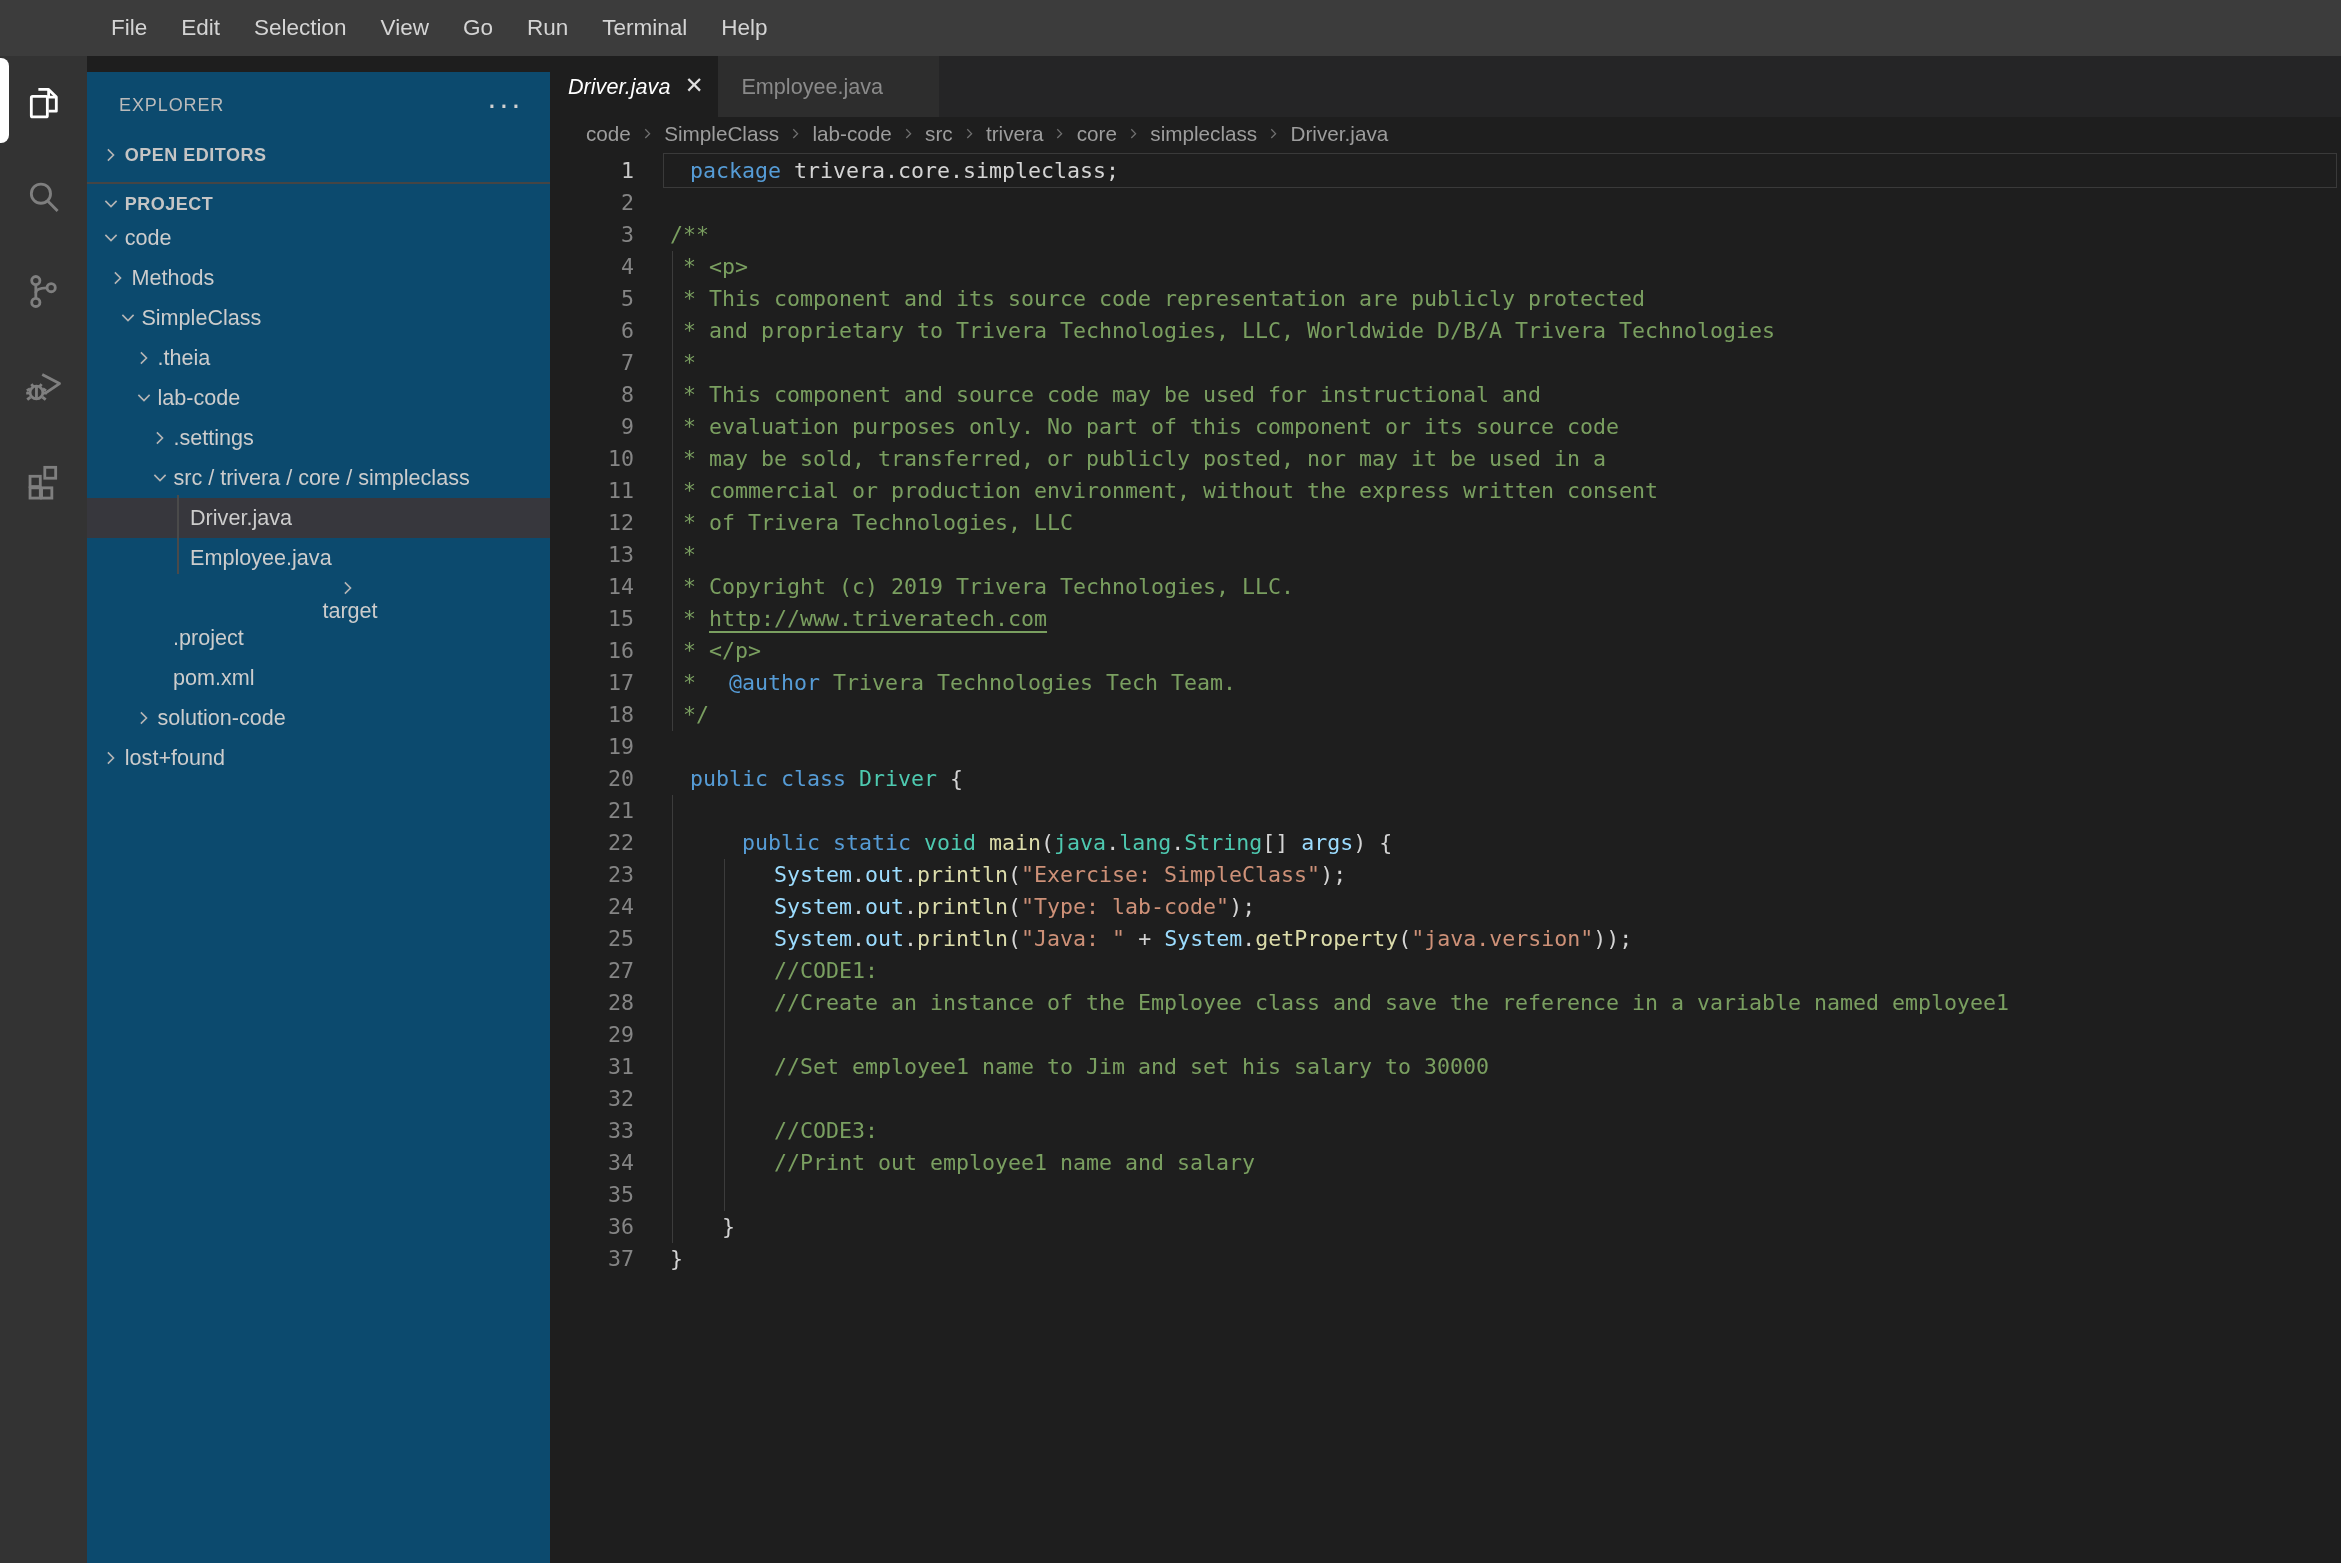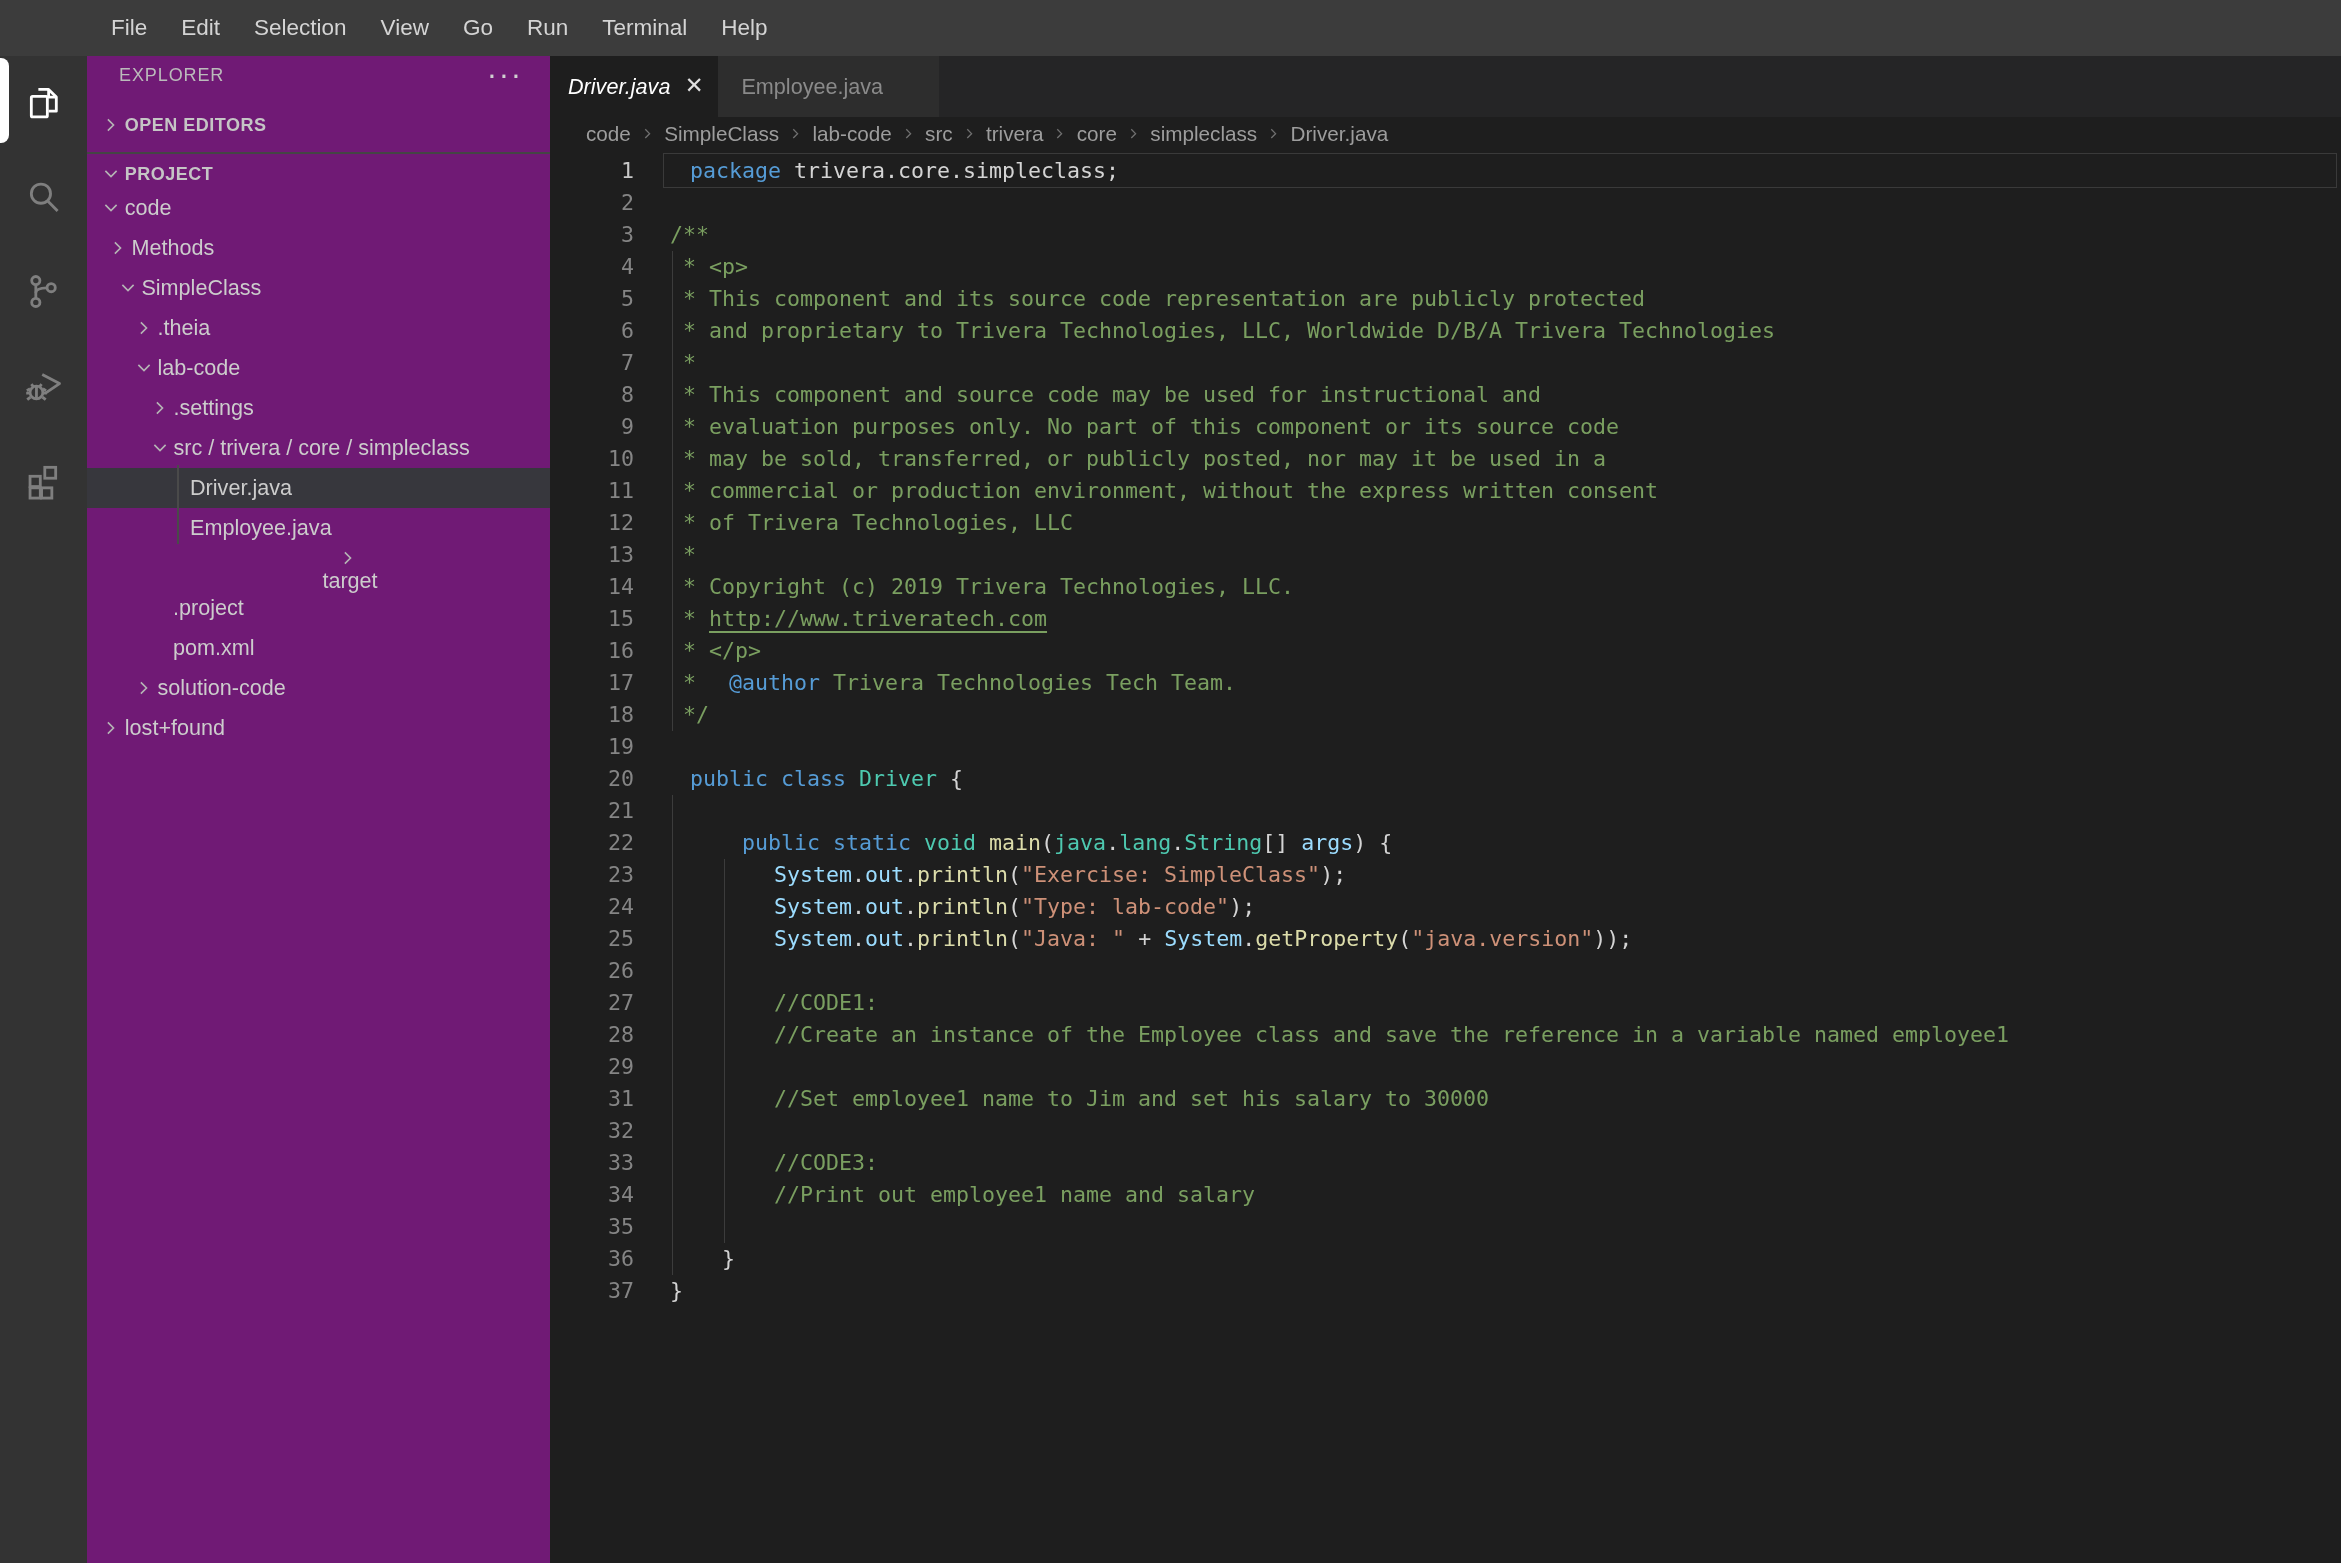--- a/index.html
+++ b/index.html
@@ -14,21 +14,21 @@
   
   .activitybar{position:absolute;top:56px;left:0;width:87px;bottom:0;background:#333333;z-index:5;}
   .activity-item{height:94px;display:flex;align-items:center;justify-content:center;
                  color:#7f7f7f;position:relative;}
   .activity-item.active{color:#ffffff;}
   .activity-item.active::before{content:"";position:absolute;left:0;top:1.8px;bottom:7.2px;width:9px;
                  background:#ffffff;border-radius:0 8px 8px 0;}
   .activity-item svg{display:block;}
 
   
-  .sidebar{position:absolute;left:87px;top:42px;width:463px;bottom:0;background:#701a75;z-index:4;}
+  .sidebar{position:absolute;left:87px;top:72px;width:463px;bottom:0;background:#0c4a6e;z-index:4;}
   .sidebar-header{position:absolute;top:0;left:0;right:0;height:61px;display:flex;align-items:center;
                   padding:5.4px 27px 0 32px;box-sizing:border-box;}
   .sidebar-title{font-size:18px;letter-spacing:0.9px;color:#bbbbbb;}
   .sidebar-more{margin-left:auto;font-size:31px;line-height:18px;color:#d0d0d0;letter-spacing:1.8px;cursor:pointer;}
   .section-row{position:absolute;left:0;right:0;height:40px;display:flex;align-items:center;
                padding-left:14.4px;box-sizing:border-box;cursor:pointer;}
   .section-row .chev{width:23.4px;height:20px;display:inline-flex;align-items:center;color:#b5b5b5;}
   .section-label{font-size:18px;font-weight:700;letter-spacing:0.5px;color:#c5c5c5;}
   .section-sep{position:absolute;top:110px;left:0;right:0;height:1.8px;background:#454545;}
 
@@ -325,21 +325,20 @@
       <div class="code-line"><span class="ln">16</span><div class="lc"><span class="g g0"></span><span class="tk tk-cm"> * &lt;/p&gt;</span></div></div>
       <div class="code-line"><span class="ln">17</span><div class="lc"><span class="g g0"></span><span class="tk tk-cm"> * </span><span class="tk tk-kw">@author</span><span class="tk tk-cm"> Trivera Technologies Tech Team.</span></div></div>
       <div class="code-line"><span class="ln">18</span><div class="lc"><span class="g g0"></span><span class="tk tk-cm"> */</span></div></div>
       <div class="code-line"><span class="ln">19</span><div class="lc"></div></div>
       <div class="code-line"><span class="ln">20</span><div class="lc"><span class="tk tk-kw">public class</span><span class="tk tk-pl"> </span><span class="tk tk-type">Driver</span><span class="tk tk-pl"> {</span></div></div>
       <div class="code-line"><span class="ln">21</span><div class="lc"><span class="g g0"></span></div></div>
       <div class="code-line"><span class="ln">22</span><div class="lc"><span class="g g0"></span><span class="tk tk-pl">    </span><span class="tk tk-kw">public static</span><span class="tk tk-pl"> </span><span class="tk tk-type">void</span><span class="tk tk-pl"> </span><span class="tk tk-fn">main</span><span class="tk tk-pl">(</span><span class="tk tk-type">java</span><span class="tk tk-pl">.</span><span class="tk tk-type">lang</span><span class="tk tk-pl">.</span><span class="tk tk-type">String</span><span class="tk tk-pl">[] </span><span class="tk tk-var">args</span><span class="tk tk-pl">) {</span></div></div>
       <div class="code-line"><span class="ln">23</span><div class="lc"><span class="g g0"></span><span class="g g1"></span><span class="tk tk-pl">        </span><span class="tk tk-var">System</span><span class="tk tk-pl">.</span><span class="tk tk-var">out</span><span class="tk tk-pl">.</span><span class="tk tk-fn">println</span><span class="tk tk-pl">(</span><span class="tk tk-str">"Exercise: SimpleClass"</span><span class="tk tk-pl">);</span></div></div>
       <div class="code-line"><span class="ln">24</span><div class="lc"><span class="g g0"></span><span class="g g1"></span><span class="tk tk-pl">        </span><span class="tk tk-var">System</span><span class="tk tk-pl">.</span><span class="tk tk-var">out</span><span class="tk tk-pl">.</span><span class="tk tk-fn">println</span><span class="tk tk-pl">(</span><span class="tk tk-str">"Type: lab-code"</span><span class="tk tk-pl">);</span></div></div>
       <div class="code-line"><span class="ln">25</span><div class="lc"><span class="g g0"></span><span class="g g1"></span><span class="tk tk-pl">        </span><span class="tk tk-var">System</span><span class="tk tk-pl">.</span><span class="tk tk-var">out</span><span class="tk tk-pl">.</span><span class="tk tk-fn">println</span><span class="tk tk-pl">(</span><span class="tk tk-str">"Java: "</span><span class="tk tk-pl"> + </span><span class="tk tk-var">System</span><span class="tk tk-pl">.</span><span class="tk tk-fn">getProperty</span><span class="tk tk-pl">(</span><span class="tk tk-str">"java.version"</span><span class="tk tk-pl">));</span></div></div>
-      <div class="code-line"><span class="ln">26</span><div class="lc"><span class="g g0"></span><span class="g g1"></span></div></div>
       <div class="code-line"><span class="ln">27</span><div class="lc"><span class="g g0"></span><span class="g g1"></span><span class="tk tk-pl">        </span><span class="tk tk-cm">//CODE1:</span></div></div>
       <div class="code-line"><span class="ln">28</span><div class="lc"><span class="g g0"></span><span class="g g1"></span><span class="tk tk-pl">        </span><span class="tk tk-cm">//Create an instance of the Employee class and save the reference in a variable named employee1</span></div></div>
       <div class="code-line"><span class="ln">29</span><div class="lc"><span class="g g0"></span><span class="g g1"></span></div></div>
       <div class="code-line"><span class="ln">31</span><div class="lc"><span class="g g0"></span><span class="g g1"></span><span class="tk tk-pl">        </span><span class="tk tk-cm">//Set employee1 name to Jim and set his salary to 30000</span></div></div>
       <div class="code-line"><span class="ln">32</span><div class="lc"><span class="g g0"></span><span class="g g1"></span></div></div>
       <div class="code-line"><span class="ln">33</span><div class="lc"><span class="g g0"></span><span class="g g1"></span><span class="tk tk-pl">        </span><span class="tk tk-cm">//CODE3:</span></div></div>
       <div class="code-line"><span class="ln">34</span><div class="lc"><span class="g g0"></span><span class="g g1"></span><span class="tk tk-pl">        </span><span class="tk tk-cm">//Print out employee1 name and salary</span></div></div>
       <div class="code-line"><span class="ln">35</span><div class="lc"><span class="g g0"></span><span class="g g1"></span></div></div>
       <div class="code-line"><span class="ln">36</span><div class="lc"><span class="g g0"></span><span class="tk tk-pl">    }</span></div></div>
       <div class="code-line"><span class="ln">37</span><div class="lc"><span class="tk tk-pl">}</span></div></div>

